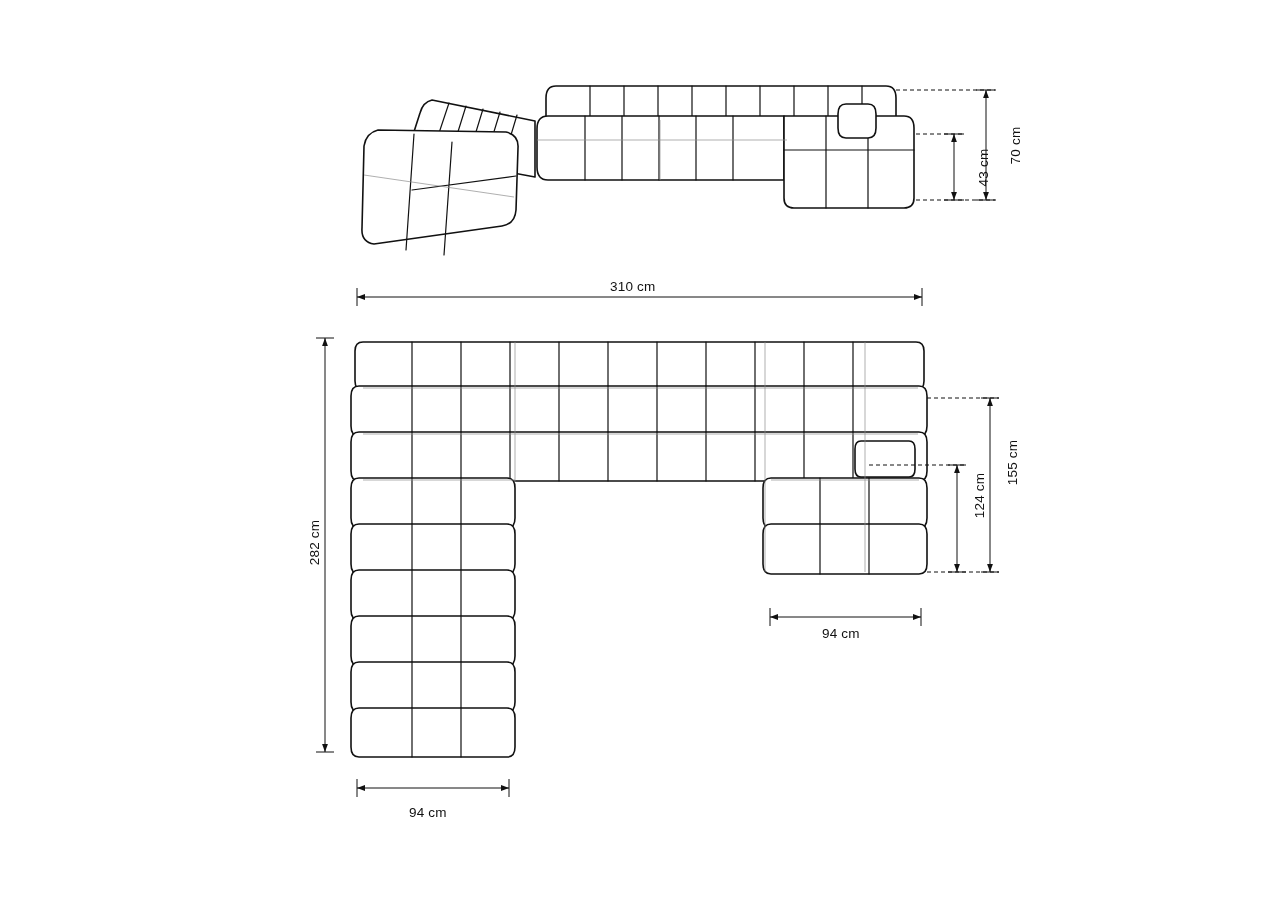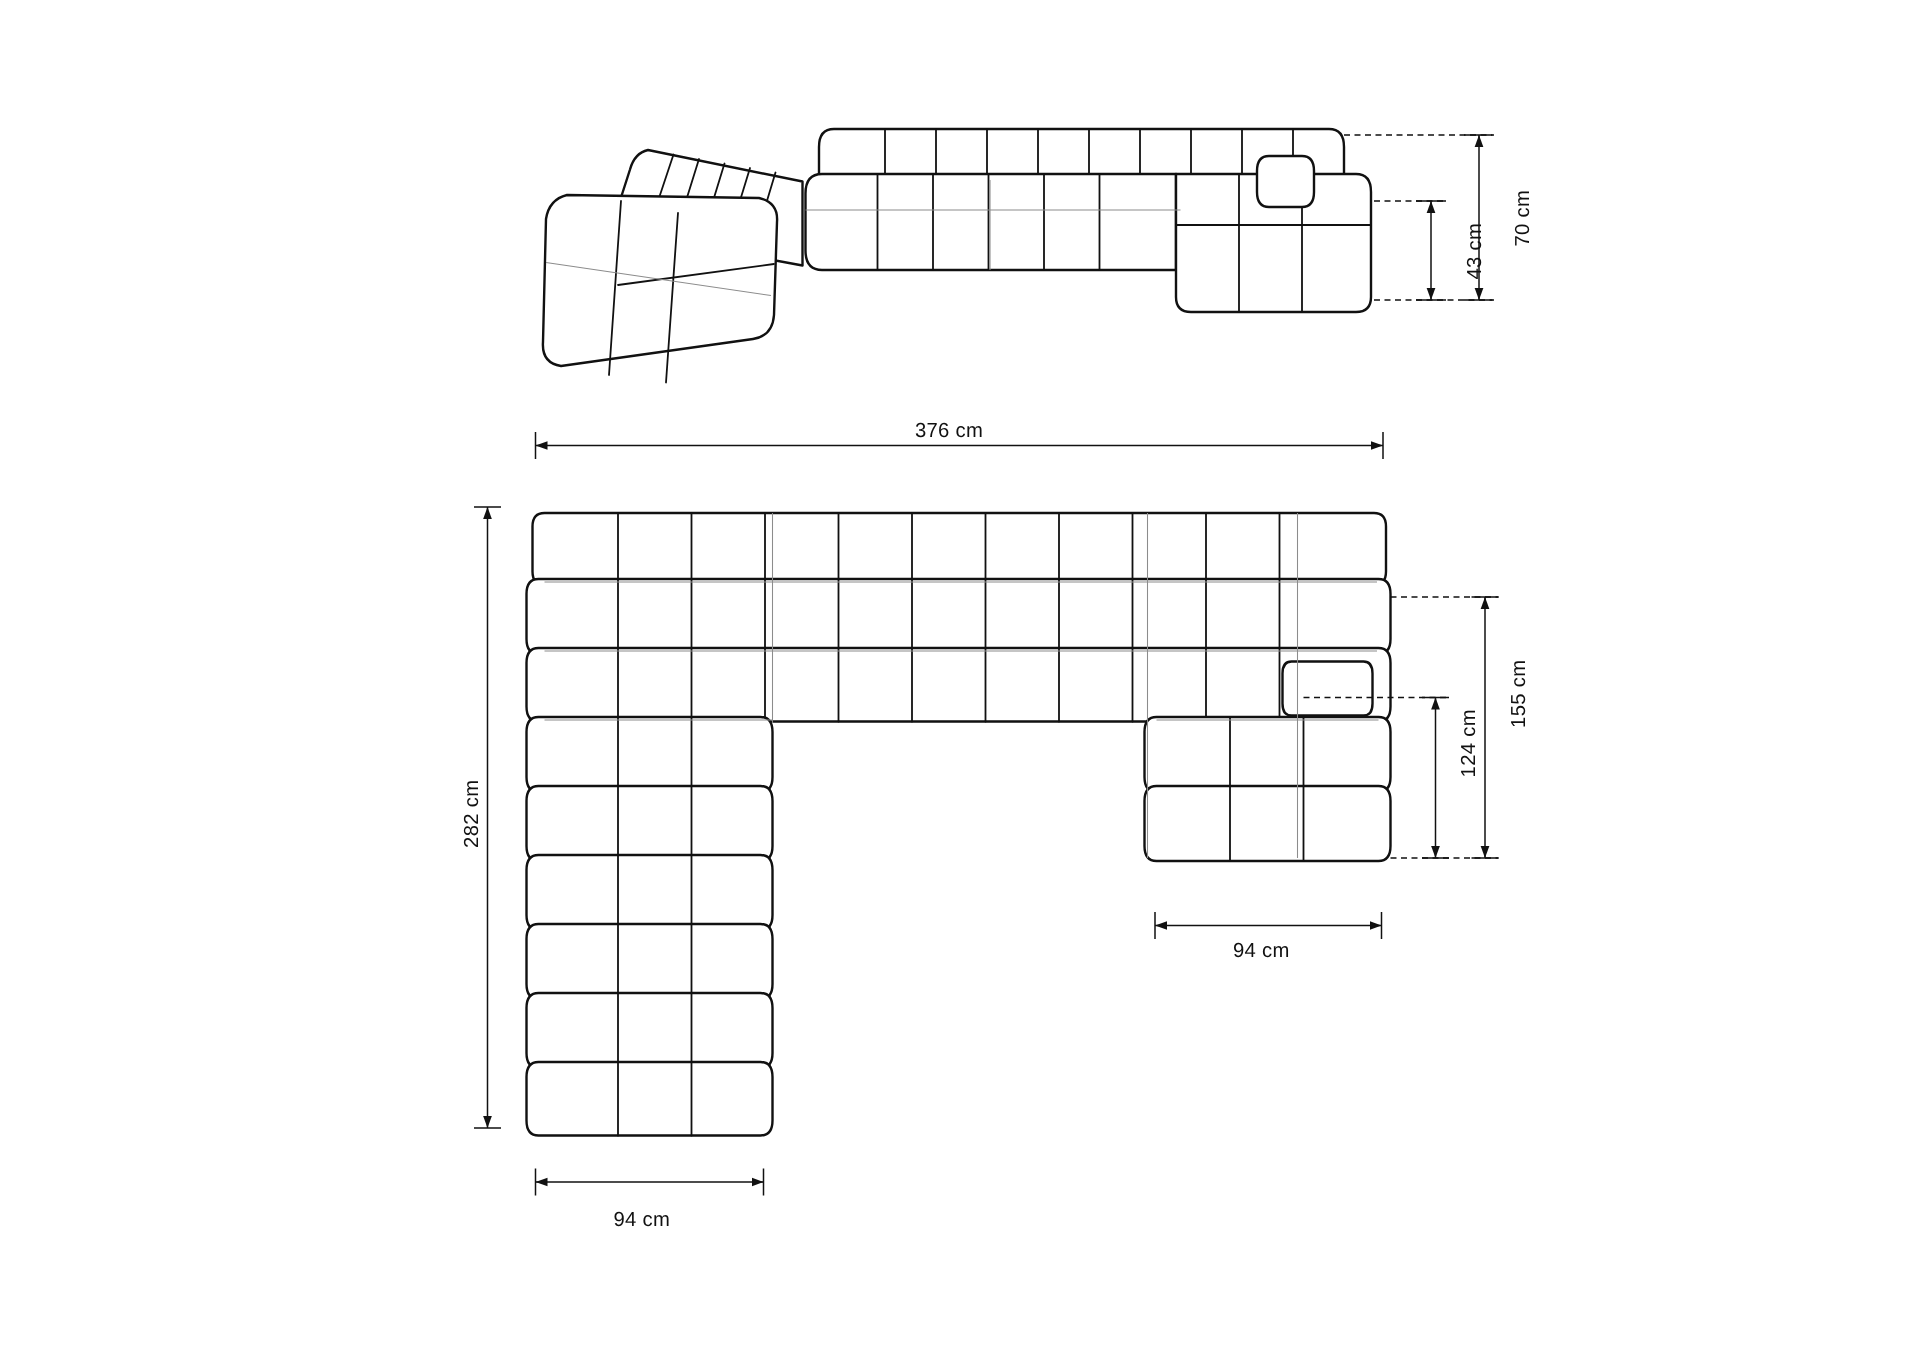--- a/index.html
+++ b/index.html
@@ -170,21 +170,21 @@
 
       <path class="dimline" d="M357,788 L509,788" marker-start="url(#arrR)" marker-end="url(#arrL)"></path>
       <path class="tick" d="M357,779 L357,797 M509,779 L509,797"></path>
     </g>
   </svg>
 
   <div class="dim-label vertical rot-ccw" style="left:985px; top:138px; width:60px; text-align:center;">70 cm</div>
 
   <div class="dim-label vertical rot-ccw" style="left:953px; top:160px; width:60px; text-align:center;">43 cm</div>
 
-  <div class="dim-label" style="left:610px; top:279px;">376 cm</div>
+  <div class="dim-label" style="left:610px; top:279px;">310 cm</div>
 
   <div class="dim-label vertical rot-ccw" style="left:284px; top:535px; width:60px; text-align:center;">282 cm</div>
 
   <div class="dim-label vertical rot-ccw" style="left:982px; top:455px; width:60px; text-align:center;">155 cm</div>
 
   <div class="dim-label vertical rot-ccw" style="left:949px; top:488px; width:60px; text-align:center;">124 cm</div>
 
   <div class="dim-label" style="left:822px; top:626px;">94 cm</div>
 
   <div class="dim-label" style="left:409px; top:805px;">94 cm</div>

